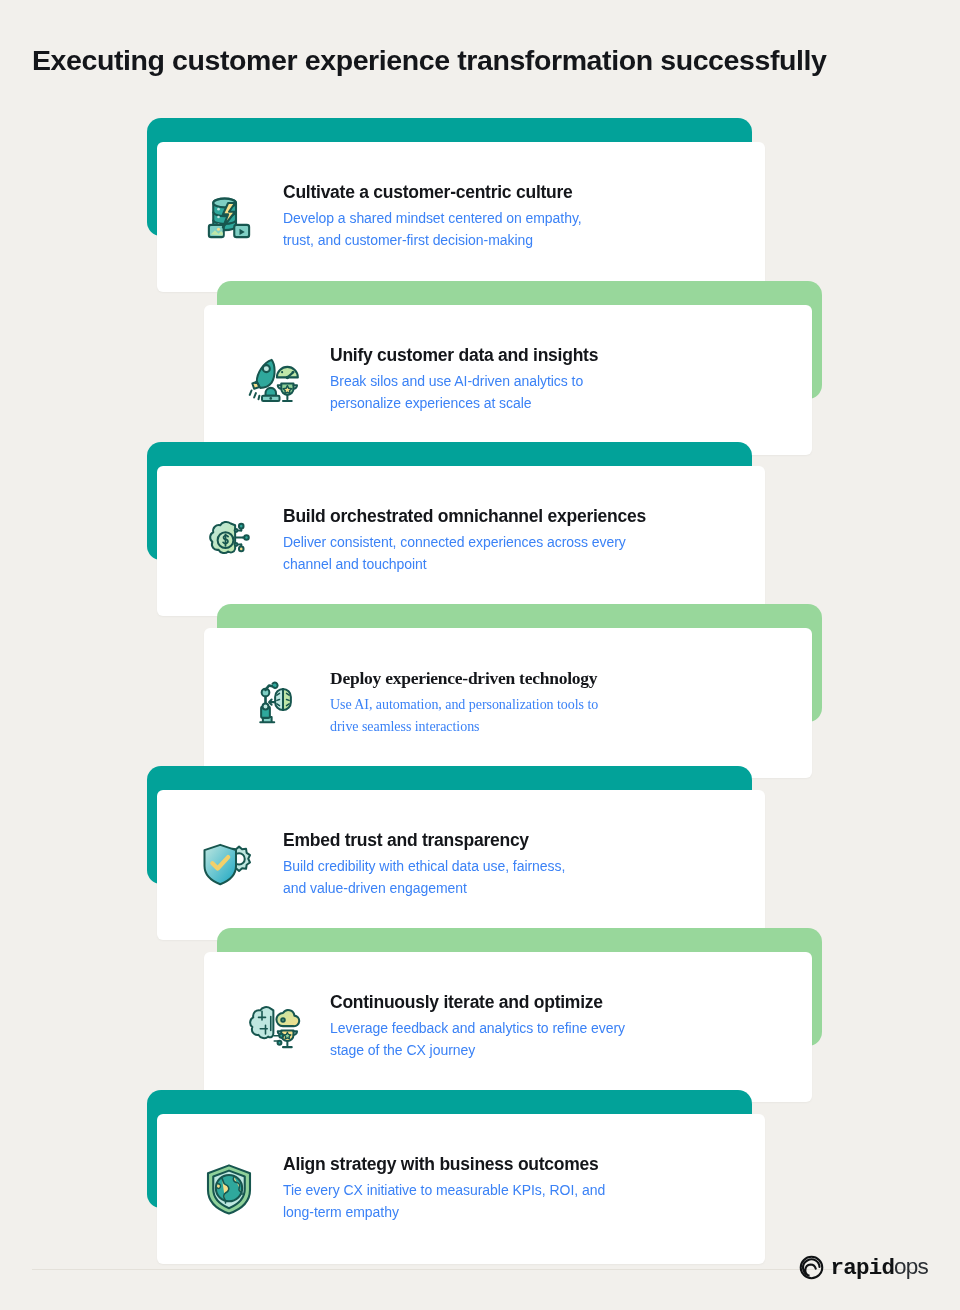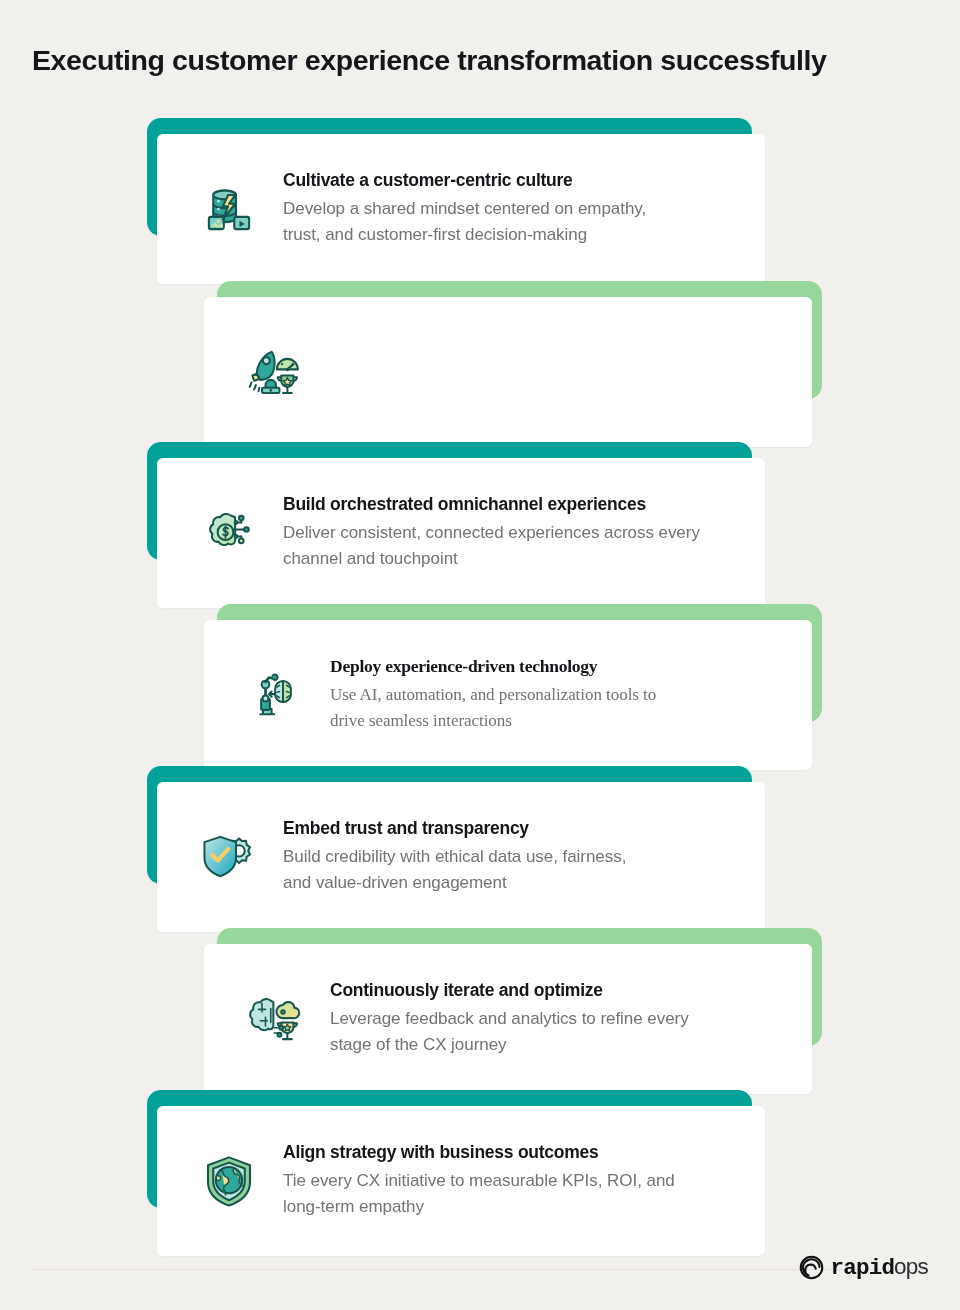--- a/index.html
+++ b/index.html
@@ -23,21 +23,21 @@
   .card-wrap.right { left:197px; }
 
   .accent {
     position:absolute; top:0; width:605px; height:118px;
     border-radius:14px;
   }
   .card-wrap.left  .accent { left:0;  }
   .card-wrap.right .accent { right:0; }
 
   .card {
-    position:absolute; top:16px; width:608px; height:150px;
+    position:absolute; top:24px; width:608px; height:150px;
     background:#fff; border-radius:6px;
     box-shadow:0 1px 2px rgba(0,0,0,0.04);
   }
   .card-wrap.left  .card { left:10px; }
   .card-wrap.right .card { right:10px; }
 
   .card-inner {
     position:absolute; inset:0;
     display:flex; align-items:center; padding:0 22px 0 44px;
   }
@@ -47,21 +47,21 @@
   }
   .icon-box svg { width:56px; height:56px; display:block; }
 
   .card-text { flex:1 1 auto; min-width:0; }
   .card-title {
     font-size:17.5px; font-weight:700; color:#14161a;
     letter-spacing:-0.25px; line-height:1.25; margin-bottom:4px;
     white-space:nowrap;
   }
   .card-desc {
-    font-size:17px; font-weight:400; color:#737373;
+    font-size:14px; font-weight:400; color:#3b82f6;
     line-height:1.55; letter-spacing:-0.05px;
     white-space:pre-line;
   }
 
   
   .footer-rule {
     position:absolute; left:32px; top:1269px;
     width:896px; height:1px; background:#e4e1da;
   }
   .footer-logo {
@@ -131,20 +131,25 @@
         <path d="M20 50v-3a6 6 0 0 1 12 0v3z" fill="#2FA89C"></path>
         <rect x="16" y="50" width="20" height="6" rx="1.5" fill="#7FCFC4"></rect>
         <circle cx="26" cy="53" r="1.5" fill="#17564F" stroke="none"></circle>
         <path d="M38 36h14v6a7 7 0 0 1-14 0z" fill="#8FD19A"></path>
         <path d="M38 38h-4a4 4 0 0 0 4 4M52 38h4a4 4 0 0 1-4 4" fill="none"></path>
         <path d="M45 49v5M40 56h10" fill="none"></path>
         <path d="M45 38.5l1.5 3 3.3.4-2.4 2.3.6 3.3-3-1.6-3 1.6.6-3.3-2.4-2.3 3.3-.4z" fill="#F7DE8A" stroke-width="1.6"></path>
       </g>
     </svg>
             </div>
+            <div class="card-text">
+              <div class="card-title">Unify customer data and insights</div>
+              <div class="card-desc">Break silos and use AI-driven analytics to
+personalize experiences at scale</div>
+            </div>
           </div>
         </div>
       </div>
       <div class="card-wrap left" style="top: 442px; padding-left: 42px;">
         <div class="accent" style="background: rgb(2, 162, 153);"></div>
         <div class="card">
           <div class="card-inner">
             <div class="icon-box">
     <svg viewBox="0 0 64 64">
       <defs>

